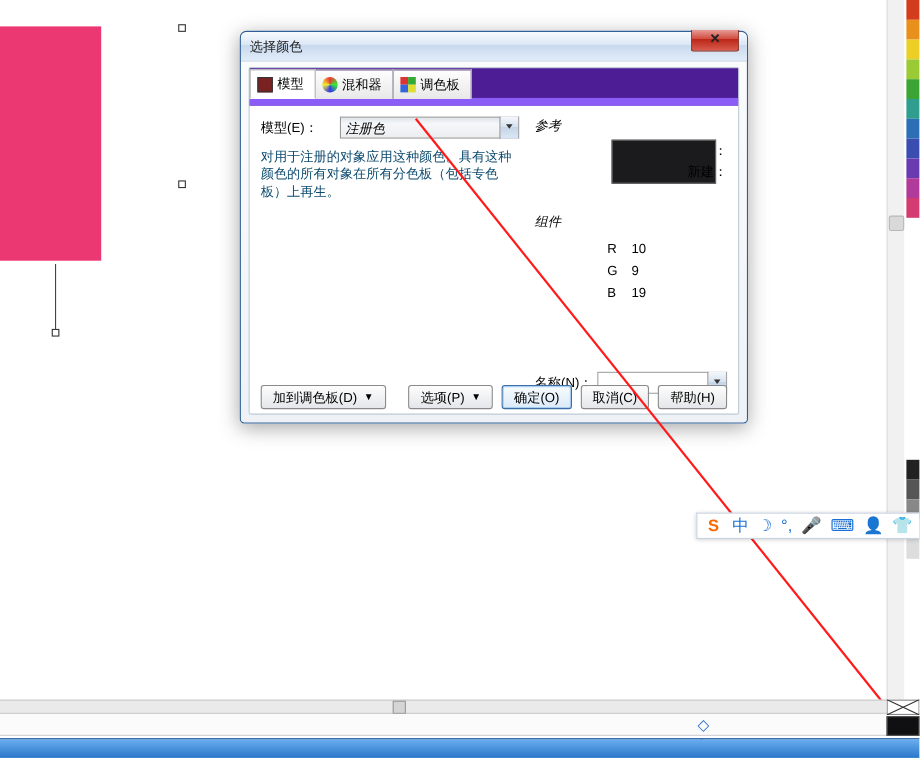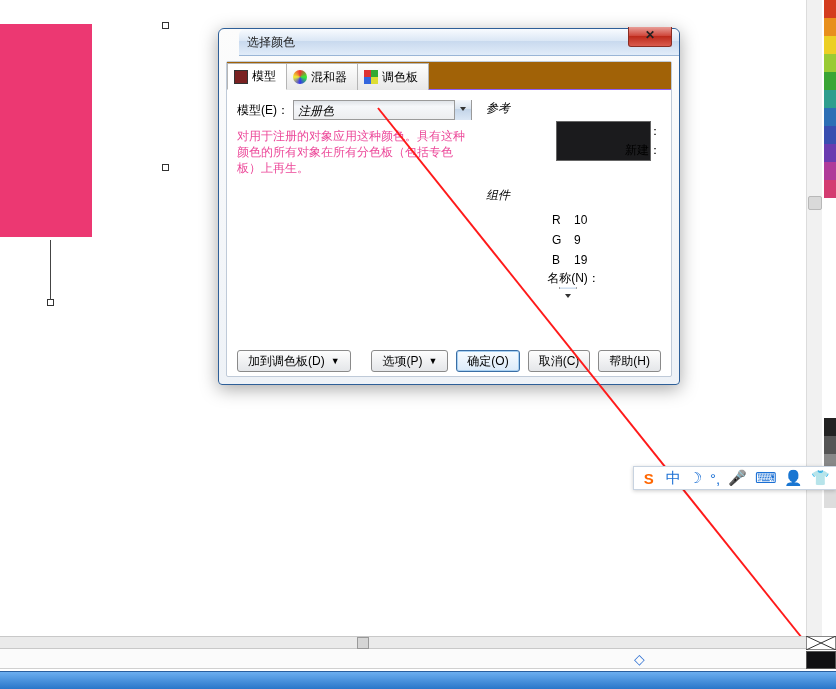--- a/index.html
+++ b/index.html
@@ -14,72 +14,72 @@
   .h-bottom-mid { left: 47px; top: 299px; }
   .sel-line-v { position: absolute; width: 1px; background: #444; left: 50px; top: 240px; height: 60px; }
 
   
   .dialog { position: absolute; left: 218px; top: 28px; width: 462px; height: 357px; 
             background: linear-gradient(to bottom, #fcfcfc, #eef2f7);
             border: 1px solid #2e5f98; border-radius: 6px 6px 4px 4px; 
             box-shadow: 0 4px 18px rgba(0,0,0,0.35); }
   .titlebar { height: 27px; border-radius: 6px 6px 0 0;
               background: linear-gradient(to bottom, #f8fbff 0%, #dbe7f5 45%, #c8d9ee 46%, #e1ecf9 100%);
-              border-bottom: 1px solid #9ab5d6; position: relative; padding: 5px 8px; margin-left: 20px; }
+              border-bottom: 1px solid #9ab5d6; position: relative; padding: 5px 8px; }
   .titlebar span { color: #222; }
   .close-btn { position: absolute; right: 7px; top: -2px; width: 44px; height: 20px;
                background: linear-gradient(to bottom, #e89e98 0%, #d0493d 45%, #bb2718 46%, #d95b4d 100%);
                border: 1px solid #8a2d23; border-top: none; border-radius: 0 0 3px 3px;
                color: #fff; text-align: center; line-height: 16px; font-weight: bold; font-size: 13px; cursor: pointer; }
 
   .dialog-inner { position: absolute; left: 7px; top: 32px; right: 7px; bottom: 7px;
                   background: #fff; border: 1px solid #bfcad8; border-radius: 2px; }
 
   
-  .tabs { display: flex; border-bottom: 1px solid #8b5cf6; background: #a16207; }
+  .tabs { display: flex; border-bottom: 7px solid #8b5cf6; background: #4c1d95; }
   .tab { padding: 4px 10px 4px 6px; border: 1px solid #b5b5b5; border-bottom: none; 
          margin-right: -1px; display: flex; align-items: center; gap: 4px; cursor: pointer;
          background: linear-gradient(to bottom, #fefefe, #e8e8e8); position: relative; top: 1px; }
   .tab.active { background: #fff; border-bottom: 1px solid #fff; z-index: 2; }
   .tab-icon { width: 14px; height: 14px; display: inline-block; }
   .icon-model { background: #7a2222; border: 1px solid #333; }
   .icon-mixer { background: conic-gradient(#e33, #3e3, #33e, #ee3, #e33); border-radius: 50%; }
   .icon-palette { display: grid; grid-template: 1fr 1fr / 1fr 1fr; width: 14px; height: 14px; }
   .icon-palette span:nth-child(1){background:#d33;} .icon-palette span:nth-child(2){background:#3a3;}
   .icon-palette span:nth-child(3){background:#36d;} .icon-palette span:nth-child(4){background:#dd3;}
 
   
   .body { display: flex; padding: 10px 10px 0 10px; height: calc(100% - 58px); }
   .left-col { width: 235px; }
   .right-col { flex: 1; padding-left: 14px; }
 
   .row { display: flex; align-items: center; margin-bottom: 8px; }
-  .label-e { margin-right: 4px; }
+  .label-e { margin-right: 20px; }
   .combo { flex: 1; height: 20px; border: 1px solid #9a9a9a; 
            background: linear-gradient(to bottom, #dfe3e8, #f5f7fa 30%, #ecedef);
            position: relative; padding: 2px 18px 2px 4px; font-style: italic; }
   .combo-arrow { position: absolute; right: 0; top: -1px; bottom: -1px; width: 17px; 
                  border-left: 1px solid #9a9a9a;
                  background: linear-gradient(to bottom,#f5f8fc,#d7e2ef 45%,#c3d4e8 46%,#dbe7f5); }
   .combo-arrow::after { content:""; position:absolute; left:5px; top:7px; border:3px solid transparent; border-top:4px solid #333; }
 
-  .desc { line-height: 16px; color: #ec4899; }
+  .desc { line-height: 16px; color: #0c4a6e; }
 
   .section-title { margin: 0 0 6px 0; font-style: italic; }
   .swatch-row { display: flex; align-items: center; gap: 8px; margin-bottom: 2px; position: relative; justify-content: flex-end; }
   .swatch-label { width: 36px; text-align: left; }
   .preview-swatch { position: absolute; left: 70px; top: -2px; width: 95px; height: 40px; 
                     background: #1b1b1d; border: 1px solid #666; }
 
   .components { margin-top: 28px; }
   .comps-grid { margin: 6px 0 0 66px; line-height: 20px; }
   .comps-grid div { display: flex; }
   .comps-grid .k { width: 22px; }
 
-  .name-row { display: flex; align-items: center; flex-direction: column; }
+  .name-row { margin-top: 62px; display: flex; align-items: center; }
   .name-combo { flex: 1; height: 20px; border: 1px solid #a4a4a4; background: #fff; 
                 position: relative; margin-left: 4px; }
 
   
   .button-bar { position: absolute; left: 0; right: 0; bottom: 0; height: 30px; 
                 display: flex; align-items: center; gap: 8px; padding: 0 10px; }
   .btn { height: 22px; padding: 0 10px; border: 1px solid #8a8a8a; border-radius: 3px; 
          background: linear-gradient(to bottom,#fdfdfd,#e4e6e9); cursor: pointer; 
          display: flex; align-items: center; gap: 2px; }
   .btn.default { border: 1px solid #3a6ea5; box-shadow: 0 0 0 1px #a7d0f2 inset; 

